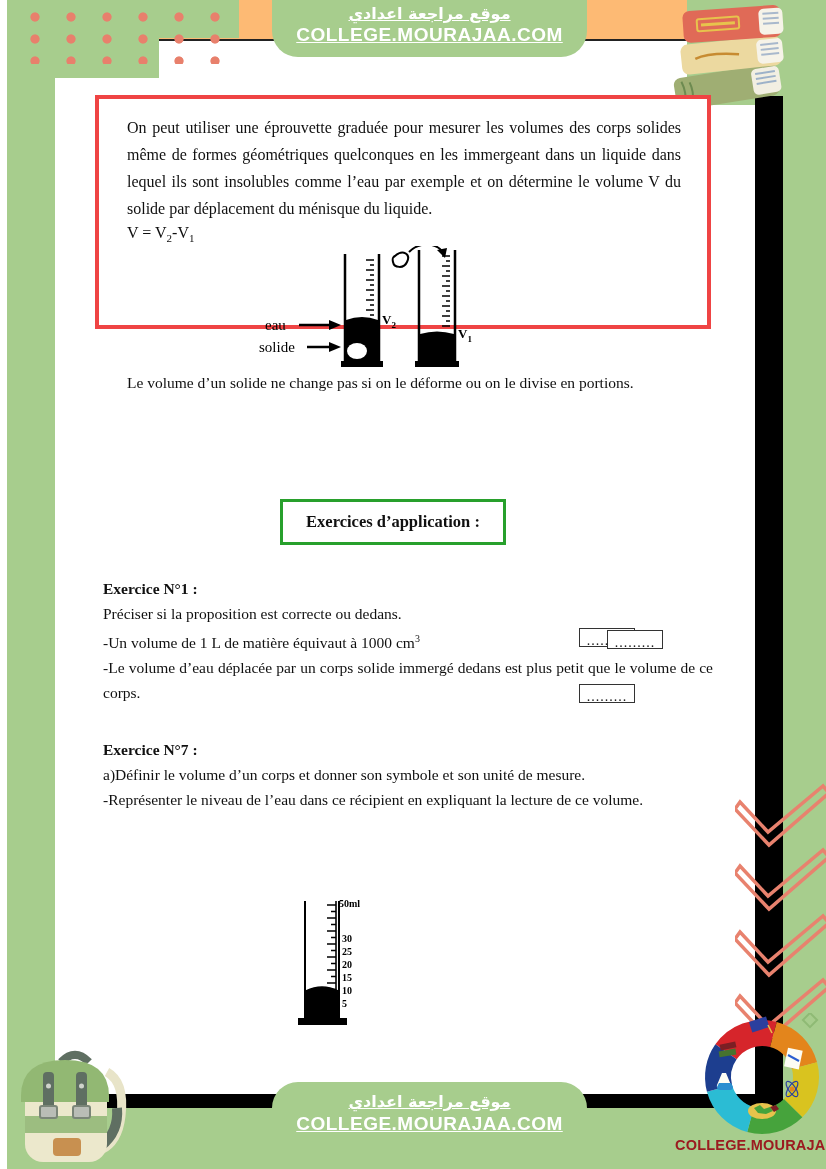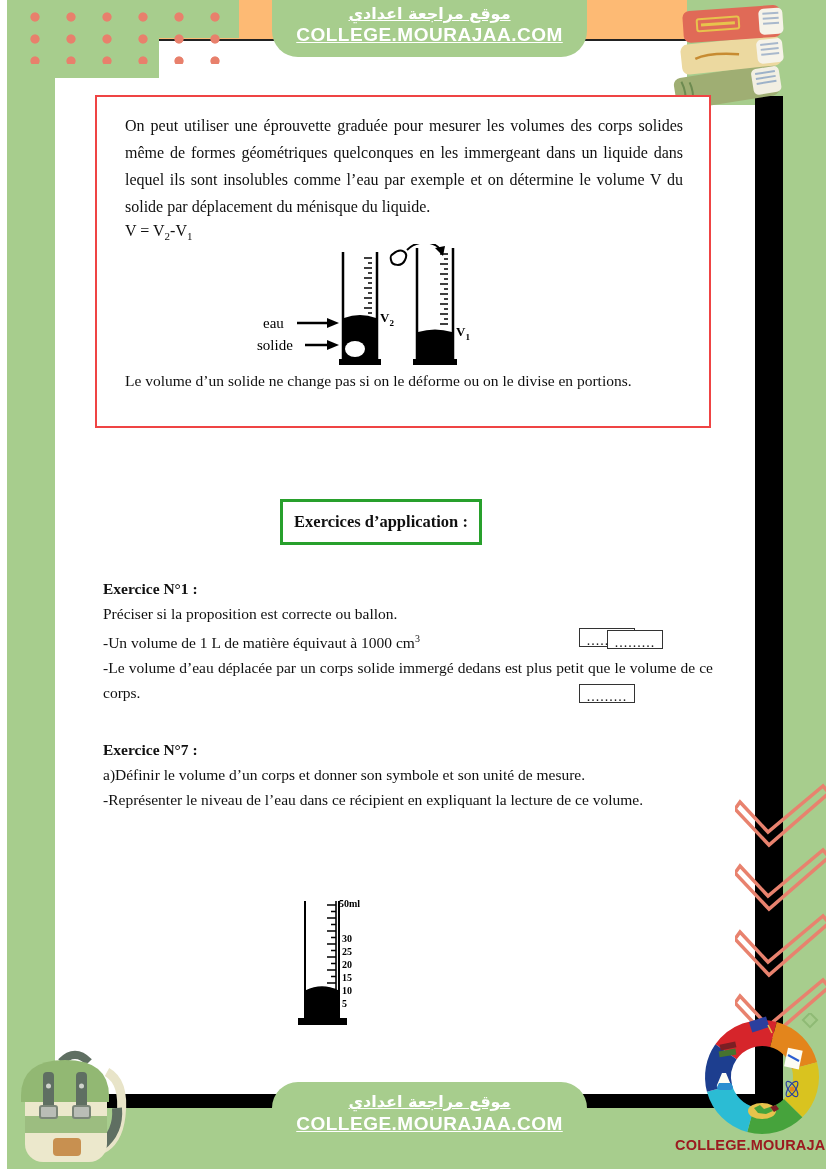--- a/index.html
+++ b/index.html
@@ -35,30 +35,30 @@
   .footer-bump{left:265px;top:1082px;width:315px;height:87px;background:#a7cd8d;
                border-radius:26px 26px 0 0;text-align:center;color:#fff;
                font-family:"DejaVu Sans","Liberation Sans",sans-serif;}
   .footer-bump .ar{display:block;margin-top:10px;font-size:16px;font-weight:bold;
                    text-decoration:underline;direction:rtl;}
   .footer-bump .url{display:block;margin-top:2px;font-size:19px;font-weight:bold;
                     letter-spacing:.5px;text-decoration:underline;
                     font-family:"Liberation Sans",sans-serif;}
 
   
-  .intro-box{left:88px;top:95px;width:616px;height:333px;border:2px solid #ef4444;
+  .intro-box{left:88px;top:95px;width:616px;height:234px;border:4px solid #ef4444;
              box-sizing:border-box;background:#fff;}
   .intro-par{margin:15px 26px 0 28px;font-size:16px;line-height:27px;
              text-align:justify;color:#101010;}
   .formula{margin:2px 0 0 28px;font-size:16px;color:#101010;}
   .note{margin:0 26px 0 28px;font-size:15.5px;color:#101010;position:absolute;
         left:0;top:275px;}
 
   
-  .ex-title-box{left:273px;top:499px;width:202px;height:46px;border:3px solid #28a02c;
+  .ex-title-box{left:273px;top:499px;width:226px;height:46px;border:3px solid #28a02c;
                 box-sizing:border-box;display:flex;align-items:center;justify-content:center;
                 font-size:16.5px;font-weight:bold;color:#101010;background:#fff;}
   .block{font-size:15.5px;line-height:25px;color:#101010;}
   .ex1{left:96px;top:576px;width:610px;}
   .ex2{left:96px;top:737px;width:610px;}
   .bold{font-weight:bold;}
   .jtxt{text-align:justify;}
   .prop{position:relative;}
   .ansbox{position:absolute;width:54px;height:17px;border:1.5px solid #333;
           display:flex;align-items:flex-end;justify-content:center;overflow:hidden;
@@ -153,21 +153,21 @@
 
     <p class="note">Le volume d’un solide ne change pas si on le déforme ou on le divise en portions.</p>
   </div>
 
   <div class="abs ex-title-box">
     <span>Exercices d’application :</span>
   </div>
 
   <div class="abs block ex1">
     <div class="bold">Exercice N°1 :</div>
-    <div>Préciser si la proposition est correcte ou ballon.</div>
+    <div>Préciser si la proposition est correcte ou dedans.</div>
     <div class="prop">
       <span class="ansbox ans1">
           <span>.........</span>
         </span>
     </div>
     <div class="prop">
       <span>-Un volume de 1 L de matière équivaut à 1000 cm</span><sup>3</sup>
       <span class="ansbox ans2">
           <span>.........</span>
         </span>

